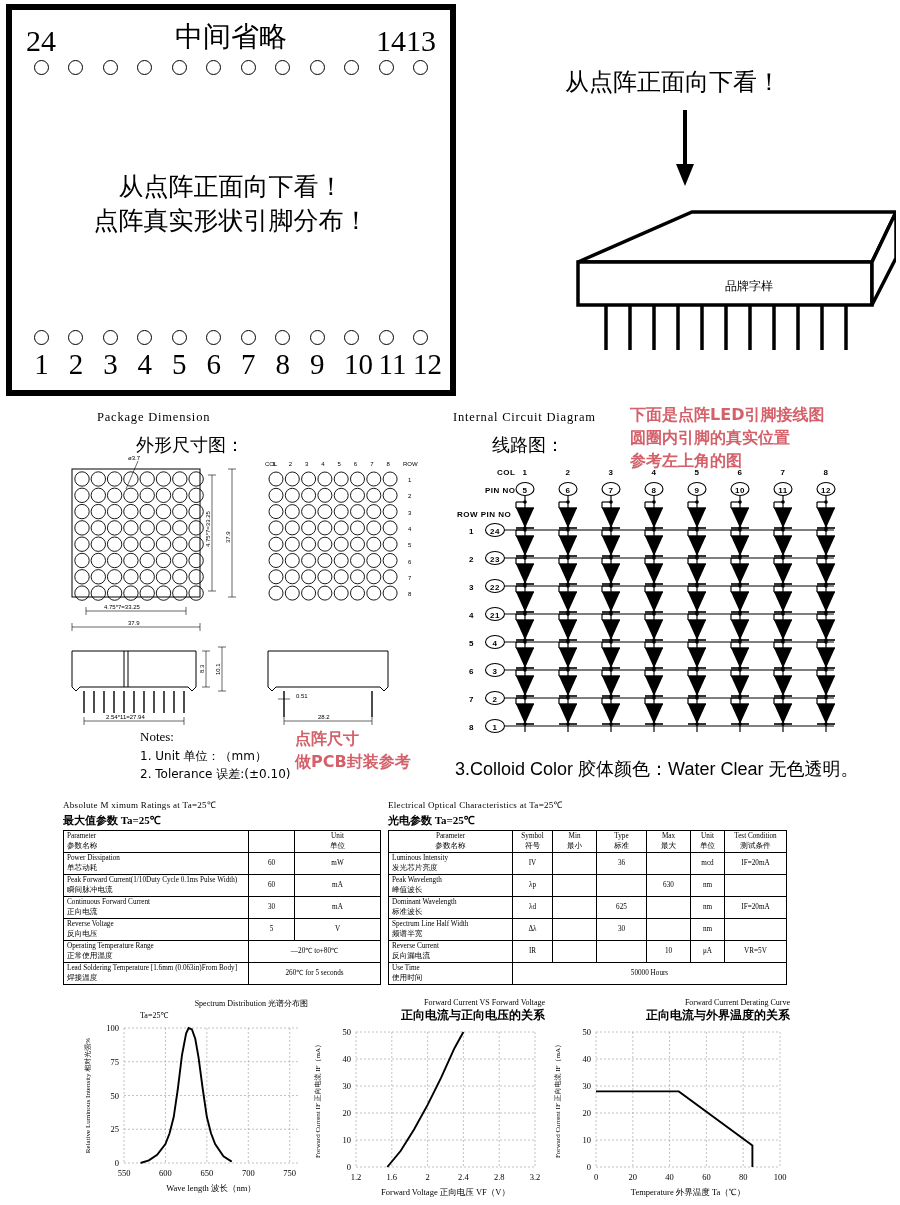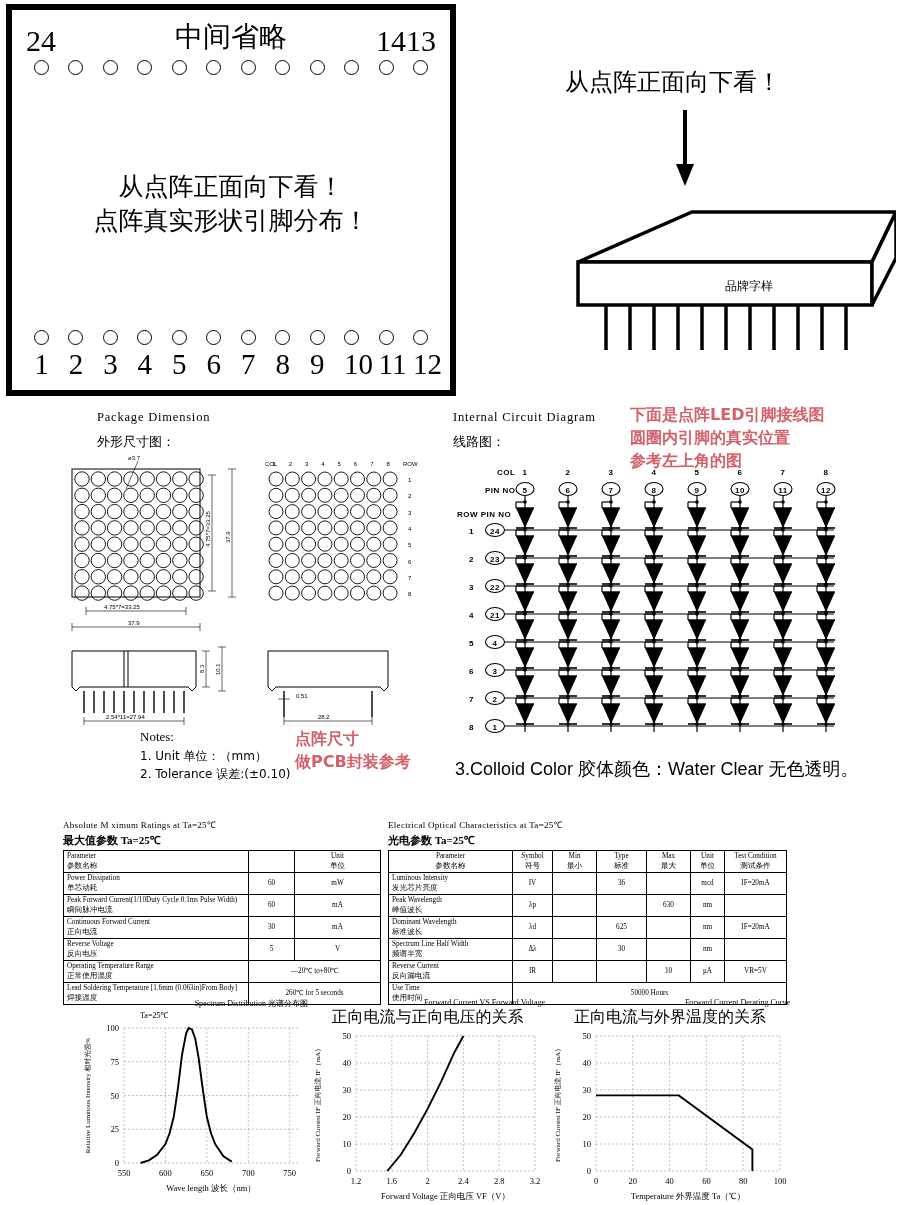--- a/index.html
+++ b/index.html
@@ -36,22 +36,22 @@
   
   .iso-wrap{ position:absolute; left:460px; top:50px; width:436px; height:350px; }
   .iso-title{ position:absolute; left:0; right:10px; top:16px; text-align:center;
               font-size:24px; font-family:"DejaVu Sans", sans-serif; }
   .iso-svg{ position:absolute; left:0; top:50px; }
   .brand-txt{ font-size:12px; font-family:"DejaVu Sans", sans-serif; }
 
   
   .sec-head{ position:absolute; font-size:12.5px; letter-spacing:.8px;
              font-family:"Liberation Serif", serif; }
-  .sec-head-cn{ position:absolute; font-size:13px;
-                font-family:Liberation Serif, serif; }
+  .sec-head-cn{ position:absolute; font-size:18px;
+                font-family:Liberation Serif, serif;margin-left:39px; }
   .red-note{ position:absolute; color:#d4606a; font-size:16px; line-height:1.45;
              font-family:"DejaVu Sans", sans-serif; font-weight:bold; }
 
   
   .pkg{ position:absolute; left:60px; top:455px; width:400px; height:300px; }
   .dimtxt{ font-size:6px; font-family:"Liberation Sans", sans-serif; }
 
   .notes{ position:absolute; left:140px; top:727px; font-size:13px;
           line-height:1.5; font-family:"Liberation Serif", serif; }
   .notes .cn{ font-family:"DejaVu Sans", sans-serif; font-size:12px; }
@@ -59,35 +59,35 @@
   
   .circ{ position:absolute; left:455px; top:455px; width:440px; height:300px; }
   .circ-lbl{ font-size:8px; font-family:"Liberation Sans", sans-serif;
              font-weight:bold; letter-spacing:.5px; }
   .colloid{ position:absolute; left:455px; top:757px; font-size:18px;
             font-family:Liberation Sans, sans-serif; }
 
   
   .tbl-block{ position:absolute; }
   .tbl-cap-en{ font-size:9px; font-family:"Liberation Serif", serif;
-               letter-spacing:.3px;margin-top:20px; }
+               letter-spacing:.3px; }
   .tbl-cap-cn{ font-size:11px; font-family:Liberation Serif, serif;
                font-weight:bold; margin-top:1px; }
   table{ border-collapse:collapse; width:100%; margin-top:2px; }
   td, th{ border:1px solid #000; padding:1px 3px; font-size:7.2px;
           font-family:"Liberation Serif", serif; vertical-align:middle;
           line-height:1.25; font-weight:normal; }
   td .cn{ font-family:"DejaVu Sans", sans-serif; font-size:7.6px; }
   .ctr{ text-align:center; }
 
   
   .chart{ position:absolute; }
   .ch-t1{ font-size:8px; text-align:right; font-family:"Liberation Serif",serif; }
-  .ch-t2{ font-size:16px; text-align:center;
-          font-family:"DejaVu Sans", sans-serif; }
+  .ch-t2{ font-size:12px; text-align:right;
+          font-family:"DejaVu Sans", sans-serif;font-weight:bold; }
   svg text{ font-family:"Liberation Serif", serif; }
 </style>
 </head>
 <body>
 
 <div class="pin-panel">
   <div class="pp-label pp-24">24</div>
   <div class="pp-label pp-mid">中间省略</div>
   <div class="pp-label pp-1413"><span>14</span><span>13</span></div>
 

